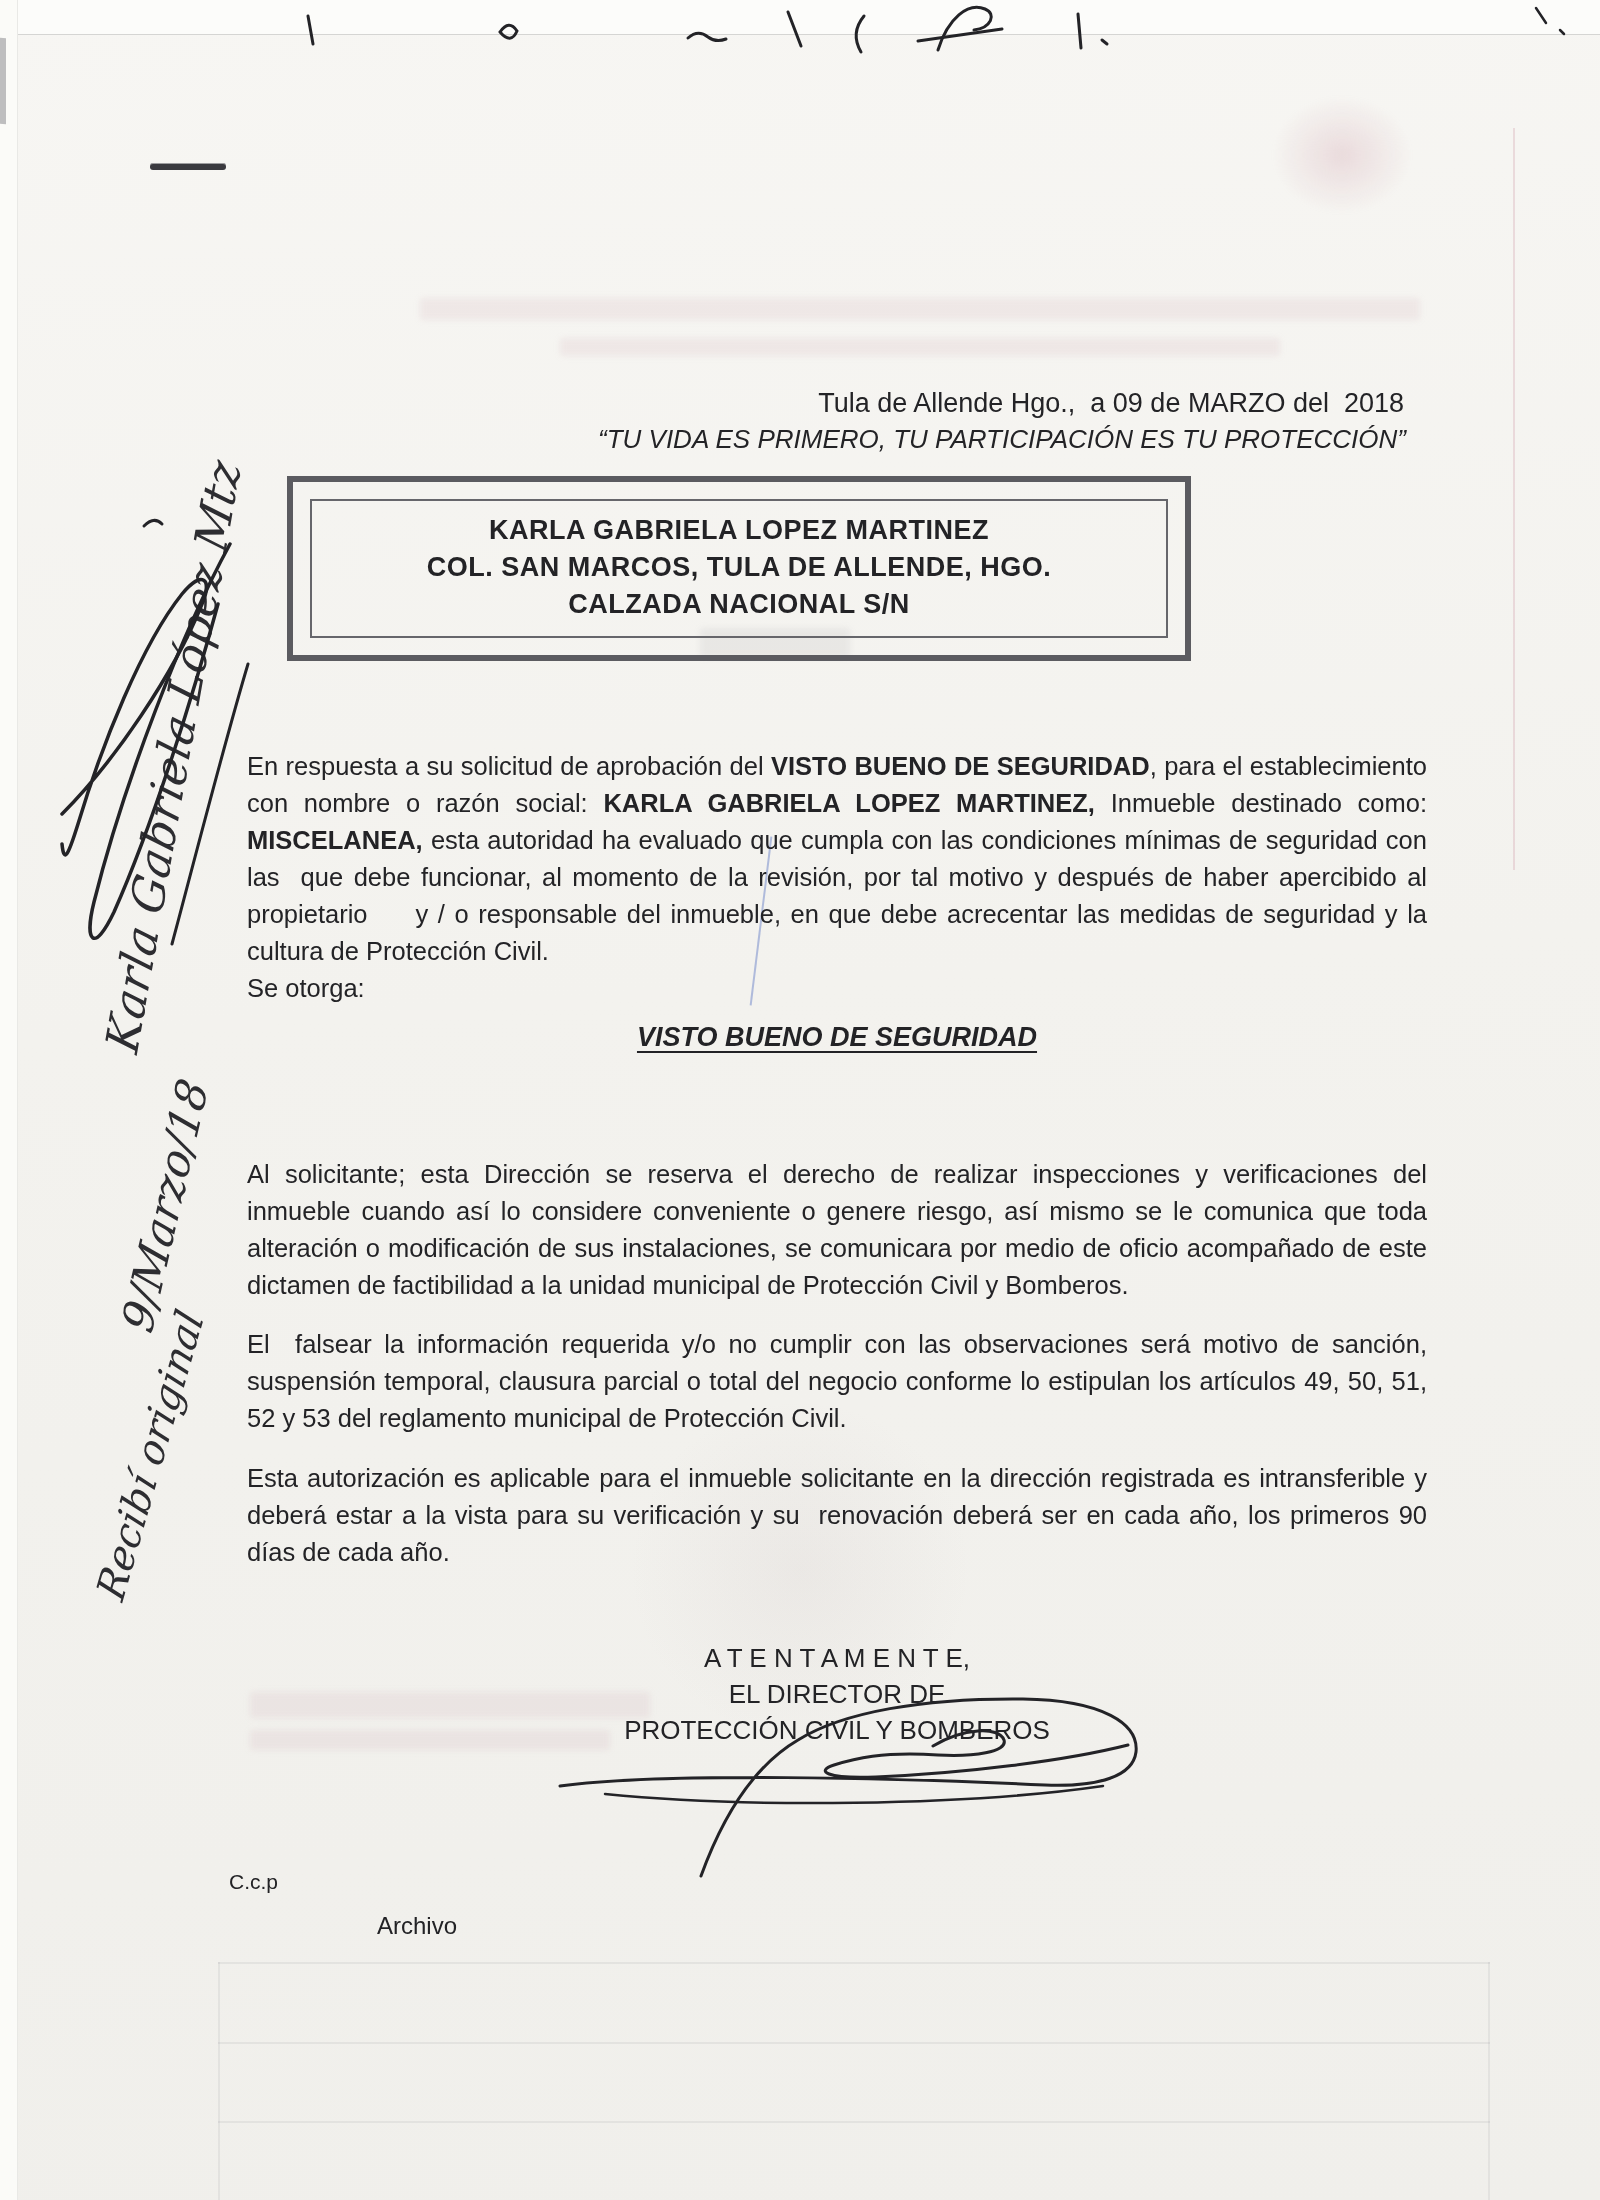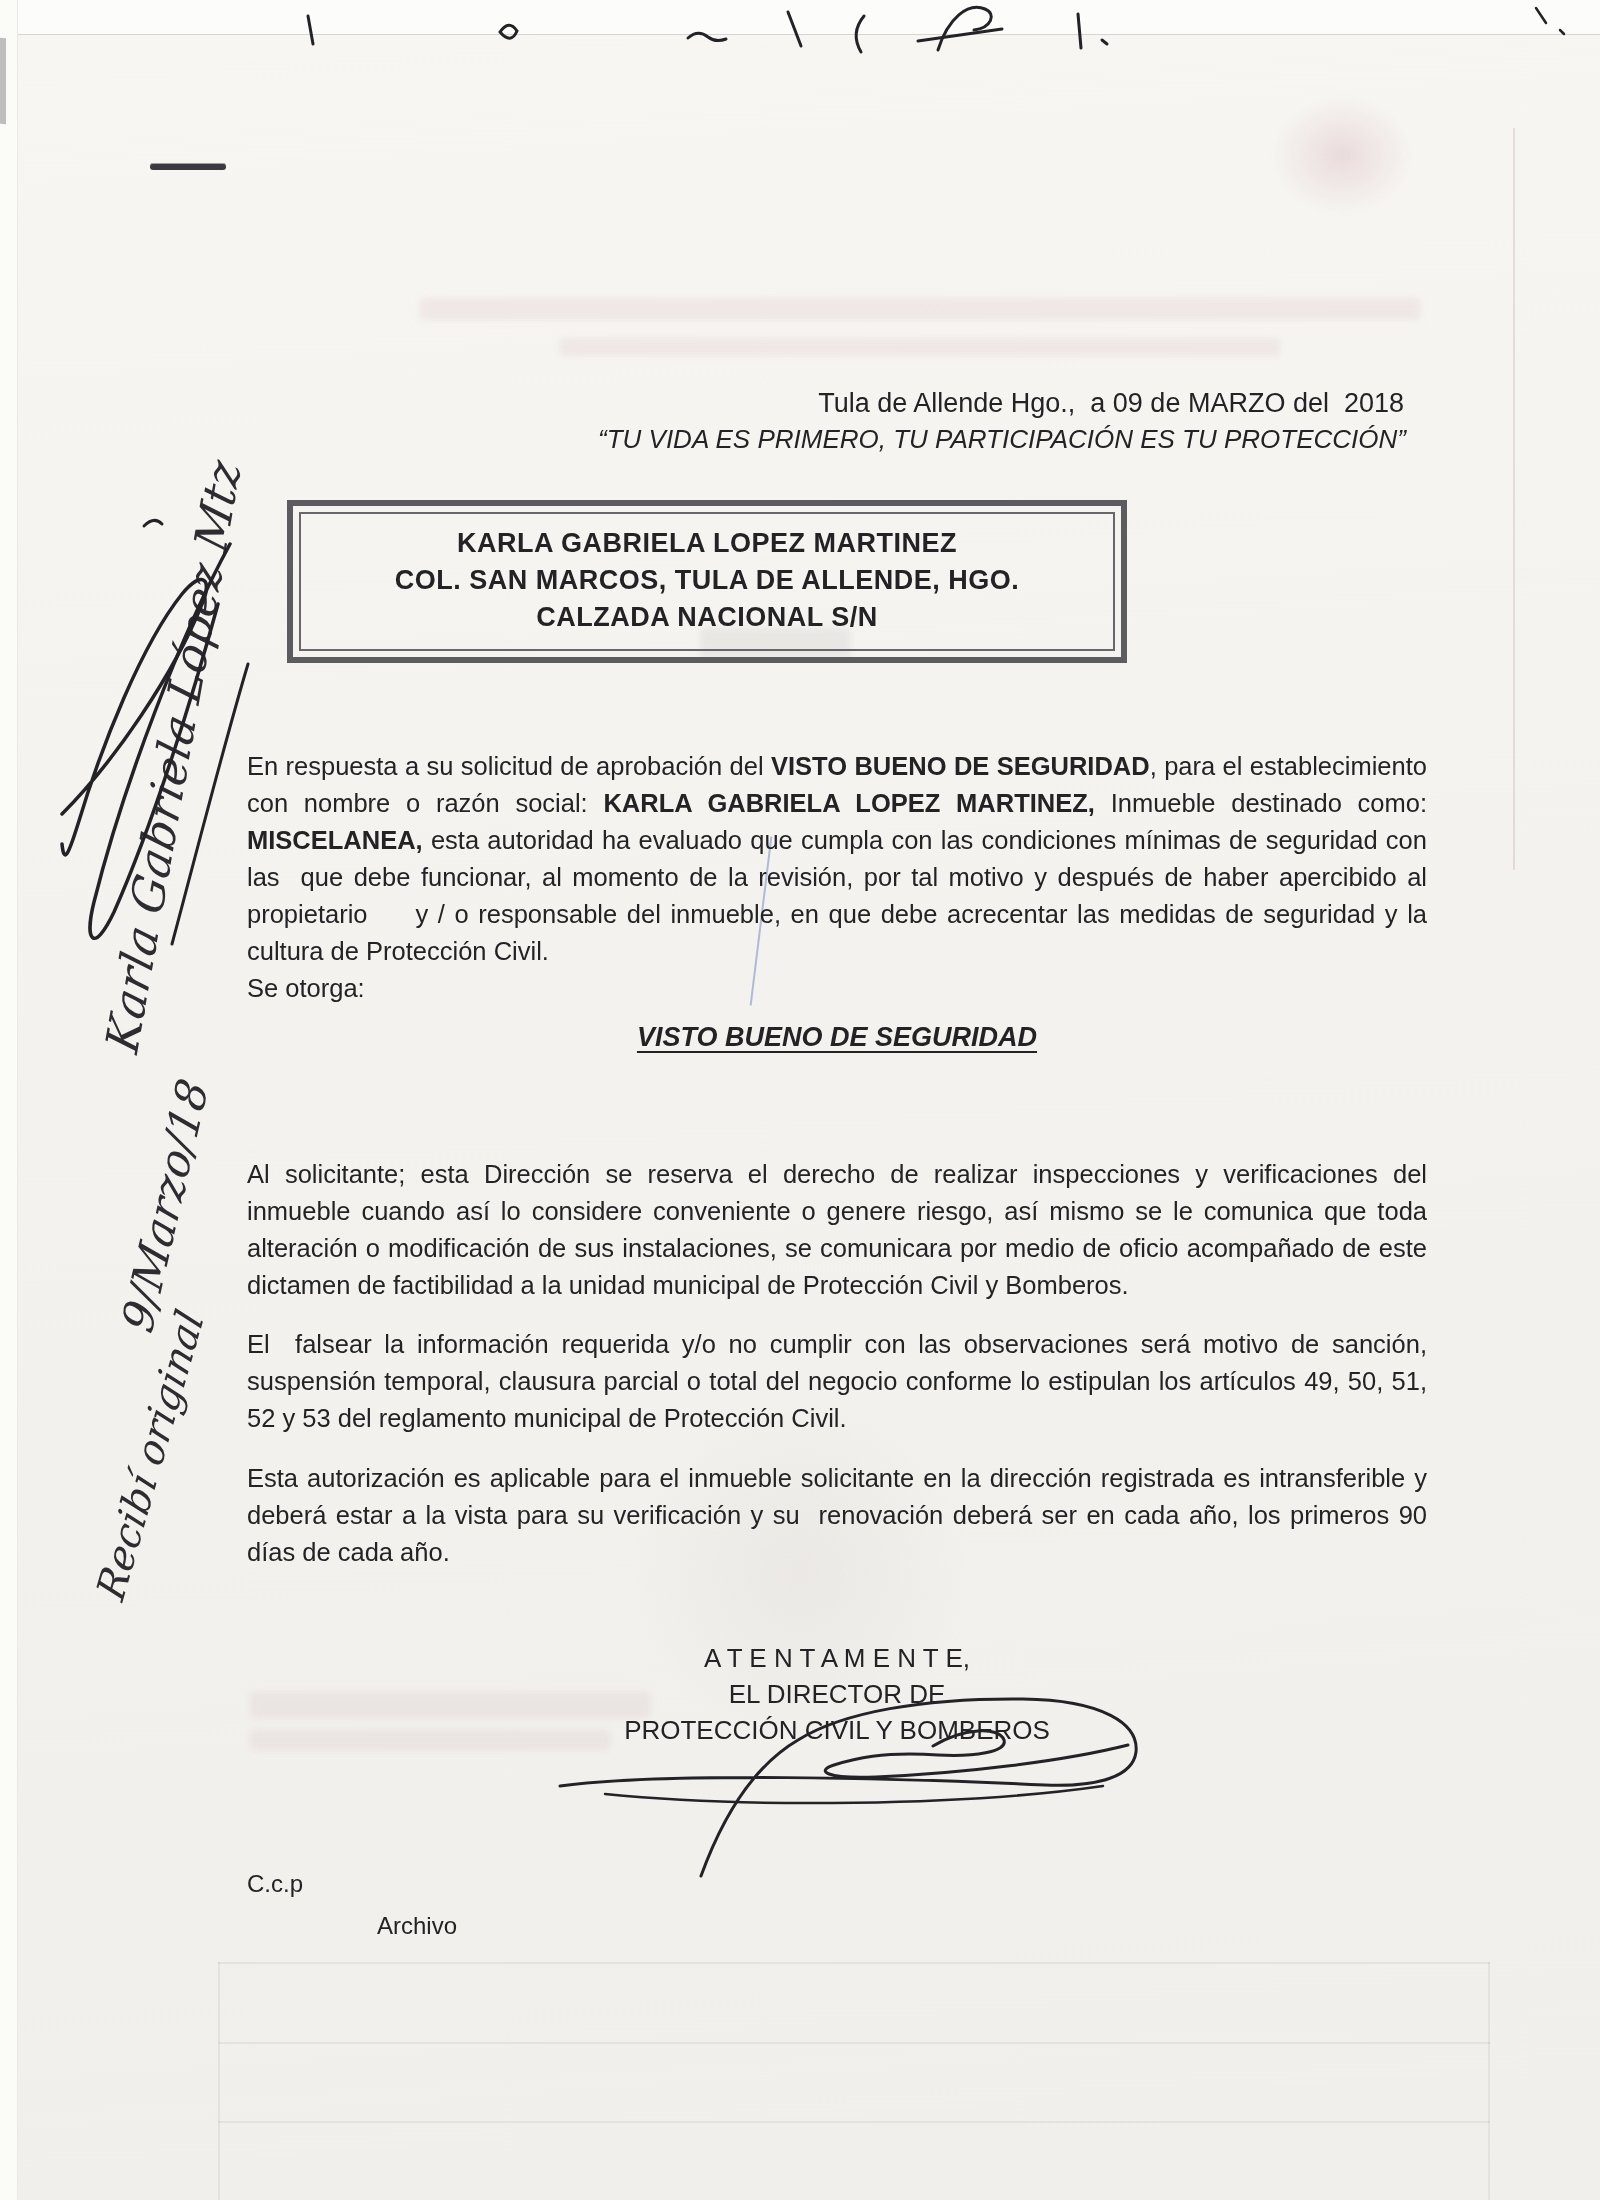--- a/index.html
+++ b/index.html
@@ -26,39 +26,39 @@
   .pink-vline{position:absolute;left:1513px;top:128px;width:2px;height:742px;background:rgba(205,148,160,.28);}
   .blue-pen{position:absolute;left:760px;top:836px;width:2px;height:170px;background:rgba(72,102,190,.40);transform:rotate(7deg);}
   .watermark-circle{position:absolute;left:630px;top:1400px;width:340px;height:340px;border-radius:50%;
     background:radial-gradient(closest-side,rgba(175,158,162,.10),rgba(175,158,162,0));}
   .ghost-table-line{position:absolute;background:#8a8a92;opacity:.13;}
 
   
   .dateline{position:absolute;right:196px;top:388px;font-size:27px;white-space:pre;text-align:center;}
   .motto{position:absolute;right:194px;top:424px;font-size:26px;font-style:italic;white-space:pre;}
 
-  .recipient-box{position:absolute;left:287px;top:500px;width:840px;border:6px solid #5b5b60;padding:6px;box-sizing:border-box;}
+  .recipient-box{position:absolute;left:287px;top:476px;width:904px;border:6px solid #5b5b60;padding:17px;box-sizing:border-box;}
   .recipient-inner{border:2px solid #66666b;padding:11px 16px 13px;text-align:center;}
   .recipient-line{font-weight:bold;font-size:27px;line-height:37px;letter-spacing:.5px;}
 
   .bodycol{position:absolute;left:247px;width:1180px;font-size:25.5px;line-height:37px;text-align:justify;margin-top:8px;}
   #para-intro{top:740px;}
   .doc-heading{position:absolute;left:247px;width:1180px;top:1022px;text-align:center;}
   .doc-heading span{font-weight:bold;font-style:italic;font-size:27px;text-decoration:underline;text-underline-offset:5px;}
   #para-inspection{top:1148px;}
   #para-sanctions{top:1318px;}
   #para-validity{top:1452px;}
   .seg-n{font-style:normal;font-weight:normal;}
   .seg-b{font-weight:bold;}
   .seg-i{}
 
   .closing{position:absolute;left:247px;width:1180px;top:1640px;text-align:center;font-size:26px;line-height:36px;}
   .signer{position:absolute;left:247px;width:1180px;top:1797px;text-align:center;font-weight:bold;font-size:27px;}
 
-  .ccp{position:absolute;left:247px;top:1870px;font-size:24px;}
+  .ccp{position:absolute;left:229px;top:1870px;font-size:21px;}
   .archivo{position:absolute;left:333px;top:1912px;font-size:24px;margin-left:44px;}
 
   
   .hw{position:absolute;font-family:"DejaVu Serif",serif;font-style:italic;color:#2d2d31;text-align:center;white-space:nowrap;}
   .hw-name{left:-110px;top:748px;width:560px;font-size:46px;transform:rotate(-80deg) skewX(-6deg);}
   .hw-date{left:10px;top:1180px;width:310px;font-size:44px;transform:rotate(-77deg) skewX(-6deg);}
   .hw-recv{left:-25px;top:1432px;width:350px;font-size:40px;transform:rotate(-74deg) skewX(-6deg);}
 
   svg{position:absolute;overflow:visible;}
   .stroke{fill:none;stroke:#232327;stroke-linecap:round;}

